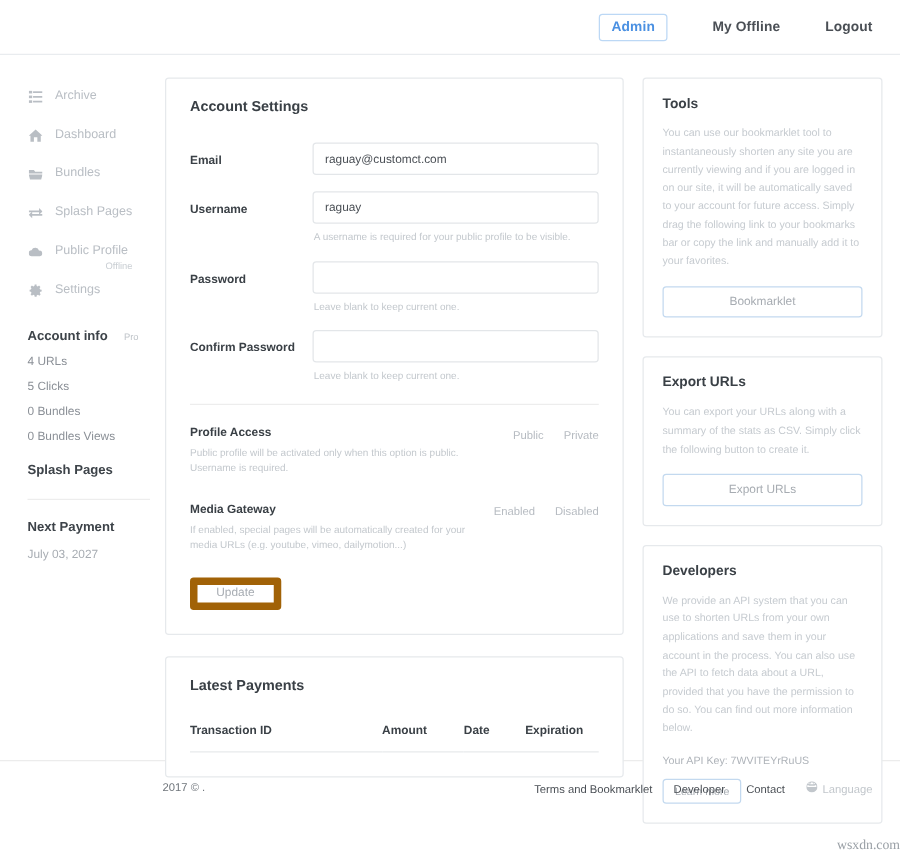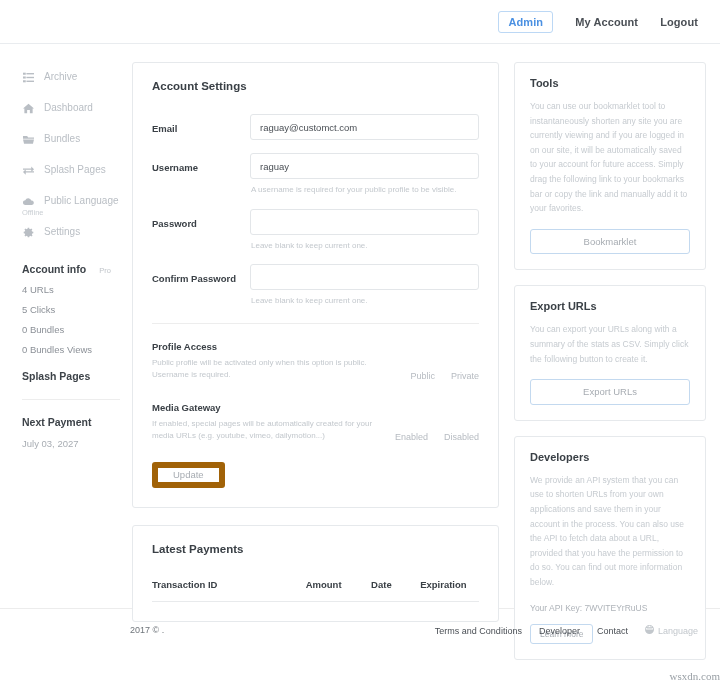--- a/index.html
+++ b/index.html
@@ -15,21 +15,21 @@
   
   .topbar {
     height: 44px;
     background: #ffffff;
     border-bottom: 1px solid #e9ecef;
     display: flex;
     align-items: center;
     justify-content: flex-end;
     padding-right: 22px;
   }
-  .topnav { display: flex; align-items: center; gap: 22px; }
+  .topnav { display: flex; align-items: center; gap: 36px; }
   .topnav a {
     font-size: 11px;
     font-weight: bold;
     color: #4a4f55;
     text-decoration: none;
     letter-spacing: .1px;
   }
   .topnav a.active {
     color: #4a90e2;
     border: 1px solid #bcd8f5;
@@ -61,20 +61,21 @@
     width: 13px; height: 13px;
     display: inline-flex; align-items: center; justify-content: center;
     color: #b9bec4;
     flex: 0 0 13px;
   }
   .nav-item .ic svg { width: 11px; height: 11px; fill: #b9bec4; }
   .nav-label { line-height: 1; }
   .nav-sub {
     font-size: 7.5px;
     color: #c9ced3;
+    text-align: right;
     margin: -9px 0 0 0;
     padding-right: 26px;
   }
 
   .sb-head {
     font-size: 10.5px;
     font-weight: bold;
     color: #3d4349;
     margin: 16px 0 9px 0;
     display: flex;
@@ -175,21 +176,20 @@
   .optright {
     display: flex;
     gap: 16px;
     padding-top: 2px;
     flex: 0 0 auto;
   }
   .optright span {
     font-size: 9px;
     color: #b6bbc1;
     cursor: pointer;
-    margin-top: 28px;
   }
 
   .btn-outline {
     display: inline-block;
     border: 6px solid #a16207;
     border-radius: 3px;
     background: #ffffff;
     color: #a7acb2;
     font-size: 9.5px;
     font-family: "Liberation Sans", sans-serif;
@@ -288,21 +288,21 @@
     color: #9aa0a6;
     font-family: "Liberation Serif", serif;
   }
 </style>
 </head>
 <body>
 
 <div class="topbar">
   <nav class="topnav">
     <a class="active" href="#">Admin</a>
-    <a href="#">My Account</a>
+    <a href="#">My Offline</a>
     <a href="#">Logout</a>
   </nav>
 </div>
 
 <div class="page">
 
   <aside class="sidebar">
 
     <div class="nav-item">
       <span class="ic">
@@ -346,21 +346,21 @@
       </span>
       <span class="nav-label">Splash Pages</span>
     </div>
 
     <div class="nav-item">
       <span class="ic">
         <svg viewBox="0 0 16 12">
             <path d="M13 11H3.5A3.5 3.5 0 0 1 3.3 4a4.6 4.6 0 0 1 8.7.6A3.2 3.2 0 0 1 13 11z"></path>
           </svg>
       </span>
-      <span class="nav-label">Public Language</span>
+      <span class="nav-label">Public Profile</span>
     </div>
     <div class="nav-sub">Offline</div>
 
     <div class="nav-item">
       <span class="ic">
         <svg viewBox="0 0 16 16">
             <path d="M8 5.2A2.8 2.8 0 1 0 8 10.8 2.8 2.8 0 0 0 8 5.2zm7 3.9V6.9l-1.9-.3a5.3 5.3 0 0 0-.6-1.4l1.1-1.5-1.6-1.6-1.5 1.1a5.3 5.3 0 0 0-1.4-.6L9.1 1H6.9l-.3 1.6a5.3 5.3 0 0 0-1.4.6L3.7 2.1 2.1 3.7l1.1 1.5a5.3 5.3 0 0 0-.6 1.4L1 6.9v2.2l1.6.3c.13.5.34.97.6 1.4l-1.1 1.5 1.6 1.6 1.5-1.1c.43.26.9.47 1.4.6l.3 1.6h2.2l.3-1.6c.5-.13.97-.34 1.4-.6l1.5 1.1 1.6-1.6-1.1-1.5c.26-.43.47-.9.6-1.4z"></path>
           </svg>
       </span>
       <span class="nav-label">Settings</span>
@@ -489,21 +489,21 @@
       <p class="rcard-body">We provide an API system that you can use to shorten URLs from your own applications and save them in your account in the process. You can also use the API to fetch data about a URL, provided that you have the permission to do so. You can find out more information below.</p>
       <div class="apikey">Your API Key: 7WVITEYrRuUS</div>
       <button class="rbtn-sm">Learn more</button>
     </section>
   </aside>
 </div>
 
 <footer class="footer">
   <div class="copyright">2017 © .</div>
   <nav class="fnav">
-    <a href="#">Terms and Conditions</a>
+    <a href="#">Terms and Bookmarklet</a>
     <a href="#">Developer</a>
     <a href="#">Contact</a>
     <a href="#" class="lang">
       <span>
         <svg viewBox="0 0 16 16">
             <path d="M8 0a8 8 0 1 0 0 16A8 8 0 0 0 8 0zm0 1.3c1 0 2 1.1 2.5 2.9H5.5C6 2.4 7 1.3 8 1.3zM4.3 4.2c-.6-.2-1.1-.4-1.5-.6A6.8 6.8 0 0 1 5 1.9c-.3.6-.5 1.4-.7 2.3zm6.7 0c-.2-.9-.4-1.7-.7-2.3a6.8 6.8 0 0 1 2.2 1.7c-.4.2-.9.4-1.5.6zM1.4 8c0-.9.2-1.7.5-2.5.5.3 1.2.5 2 .7-.1.6-.1 1.2-.1 1.8H1.4zm2.4 0c0-.6 0-1.2.1-1.7h8c.1.5.1 1.1.1 1.7H3.8zm8.2 0c0-.6 0-1.2-.1-1.8.8-.2 1.5-.4 2-.7.3.8.5 1.6.5 2.5h-2.4z"></path>
           </svg>
       </span>
       <span>Language</span>
     </a>

